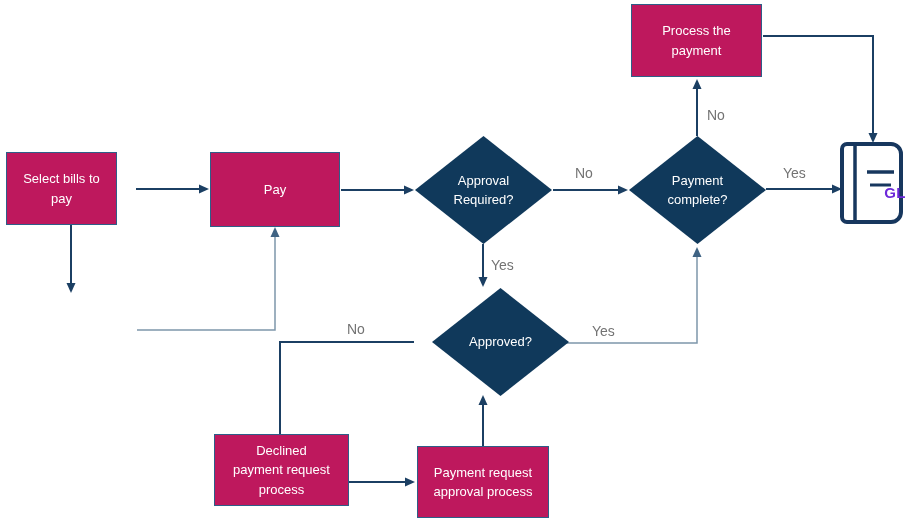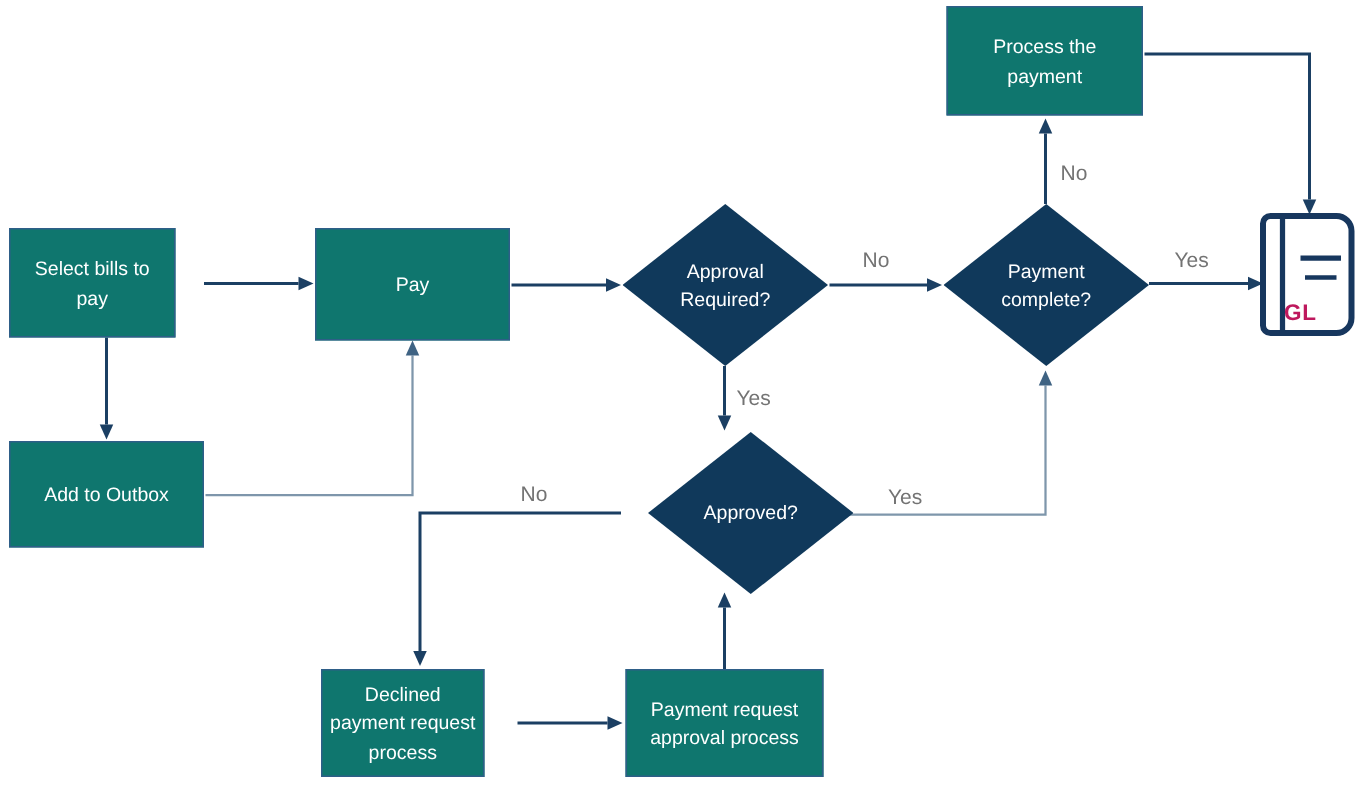--- a/index.html
+++ b/index.html
@@ -2,36 +2,36 @@
 <html><head>
 <meta charset="utf-8">
 <style>
   html,body{margin:0;padding:0;background:#ffffff;}
   #canvas{
     position:relative;width:908px;height:524px;background:#ffffff;overflow:hidden;
     font-family:"Liberation Sans","DejaVu Sans",sans-serif;
   }
   .layer{position:absolute;left:0;top:0;}
   .node{
-    position:absolute;background:#0f766e;border:1px solid #2E5E88;color:#ffffff;
+    position:absolute;background:#be185d;border:1px solid #2E5E88;color:#ffffff;
     display:flex;align-items:center;justify-content:center;text-align:center;
     font-size:13px;line-height:1.5;white-space:pre-line;box-sizing:border-box;
   }
   .diamond{
     position:absolute;background:#10395B;color:#ffffff;
     clip-path:polygon(50% 0,100% 50%,50% 100%,0 50%);
     display:flex;align-items:center;justify-content:center;text-align:center;
     font-size:13px;line-height:1.5;white-space:pre-line;
   }
   .edge-label{
     position:absolute;font-size:14px;color:#737373;white-space:nowrap;
   }
   .gl-label{
-    position:absolute;left:856px;top:200px;width:50px;text-align:left;
-    font-size:15px;font-weight:bold;color:#be185d;letter-spacing:0.5px;
+    position:absolute;left:856px;top:184px;width:50px;text-align:right;
+    font-size:15px;font-weight:bold;color:#6d28d9;letter-spacing:0.5px;
   }
   .conn{stroke:#1B3F63;stroke-width:2;fill:none;}
   .conn-light{stroke:#7E96AB;stroke-width:1.5;fill:none;}
   .ah{fill:#1B3F63;stroke:none;}
   .ah-light{fill:#3F6383;stroke:none;}
 </style>
 </head>
 <body>
 
 <div id="canvas">
@@ -106,30 +106,27 @@
 
   <div class="node" style="left:6px;top:152px;width:111px;height:73px;padding:0 14px;">
     <span>Select bills to
 pay</span>
   </div>
 
   <div class="node" style="left:210px;top:152px;width:130px;height:75px;">
     <span>Pay</span>
   </div>
 
-  <div class="node" style="left:6px;top:294px;width:130px;height:71px;">
-    <span>Add to Outbox</span>
-  </div>
 
   <div class="node" style="left:631px;top:4px;width:131px;height:73px;">
     <span>Process the
 payment</span>
   </div>
 
-  <div class="node" style="left:214px;top:446px;width:109px;height:72px;">
+  <div class="node" style="left:214px;top:434px;width:135px;height:72px;">
     <span>Declined
 payment request
 process</span>
   </div>
 
   <div class="node" style="left:417px;top:446px;width:132px;height:72px;">
     <span>Payment request
 approval process</span>
   </div>
 

